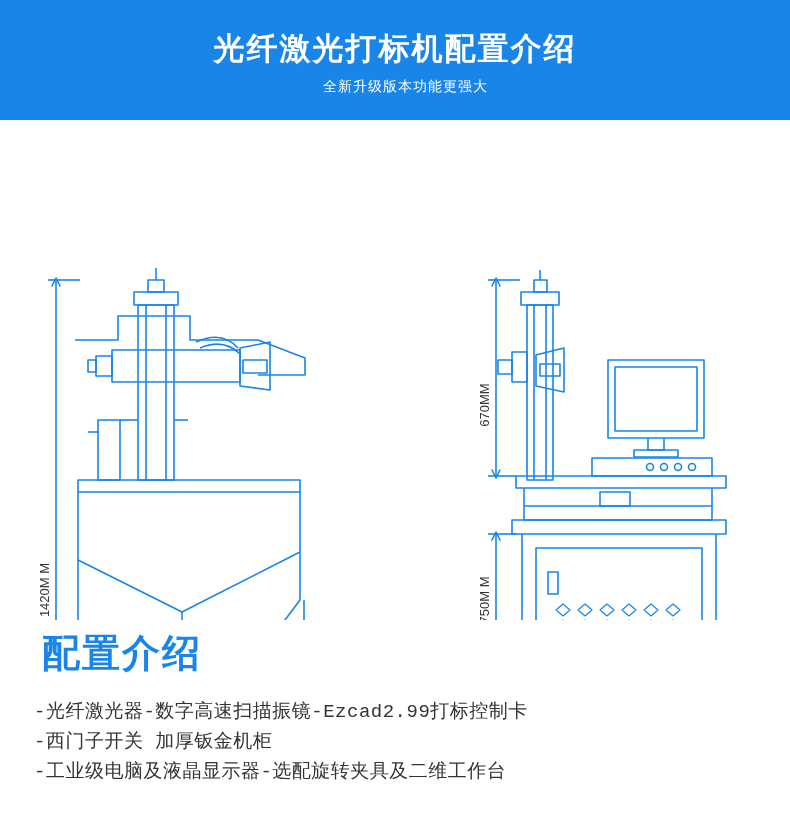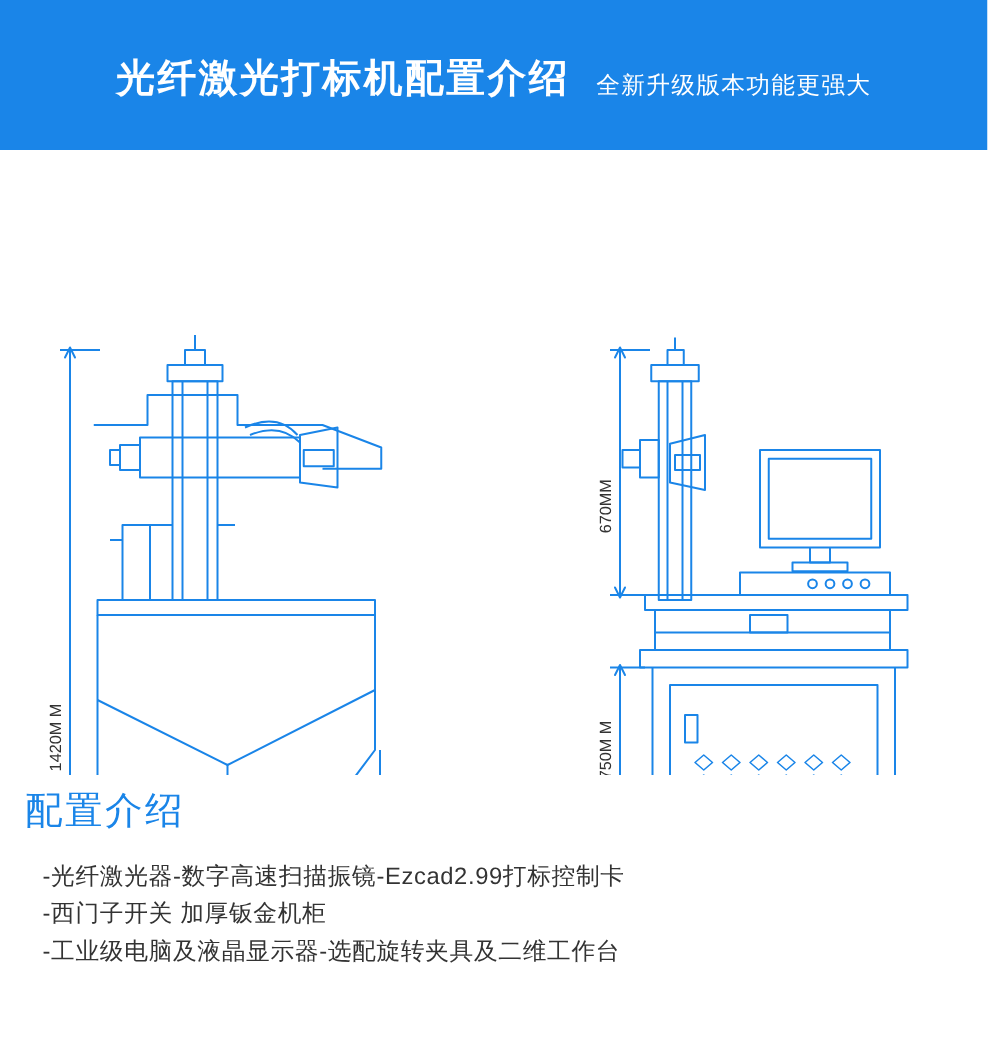--- a/index.html
+++ b/index.html
@@ -17,36 +17,36 @@
     position: relative;
     width: 790px;
     height: 837px;
   }
   
   .header {
     width: 790px;
     height: 120px;
     background: #1a85e8;
     display: flex;
-    flex-direction: row;
+    flex-direction: column;
     align-items: center;
     justify-content: center;
     box-sizing: border-box;
     padding-top: 6px;
   }
   .header-title {
     color: #ffffff;
     font-size: 31px;
     font-weight: bold;
     letter-spacing: 2px;
     line-height: 1.2;
   }
   .header-sub {
     color: #ffffff;
-    font-size: 19px;
+    font-size: 14px;
     letter-spacing: 1px;
     margin-top: 10px;
     margin-left: 21px;
   }
   
   .drawings {
     position: relative;
     width: 790px;
     height: 500px;
   }
@@ -55,27 +55,28 @@
   }
   
   .specs {
     position: absolute;
     left: 0;
     top: 628px;
     width: 790px;
   }
   .specs-title {
     color: #1a85e8;
-    font-size: 30px;
-    font-weight: normal;
-    margin-left: 20px;
+    font-size: 38px;
+    font-weight: bold;
+    margin-left: 42px;
     letter-spacing: 2px;
   }
   .specs-list {
     margin: 18px 0 0 34px;
+    font-family: Liberation Mono, monospace;
   }
   .spec-line {
     color: #333333;
     font-size: 19px;
     line-height: 30px;
     letter-spacing: 0.5px;
     white-space: nowrap;
   }
   .dim-label {
     font-family: "Liberation Sans", sans-serif;

